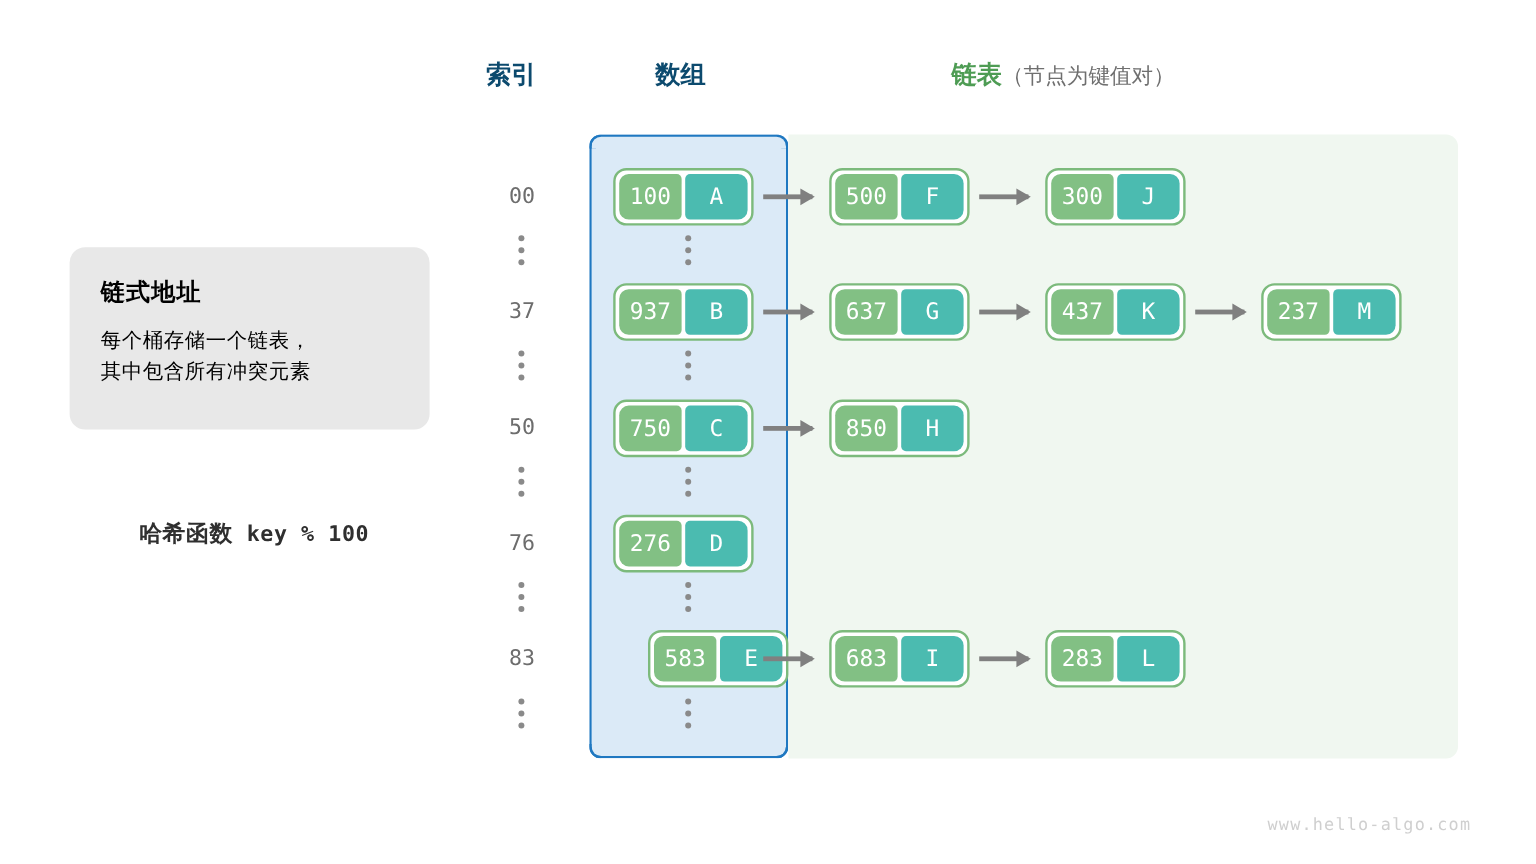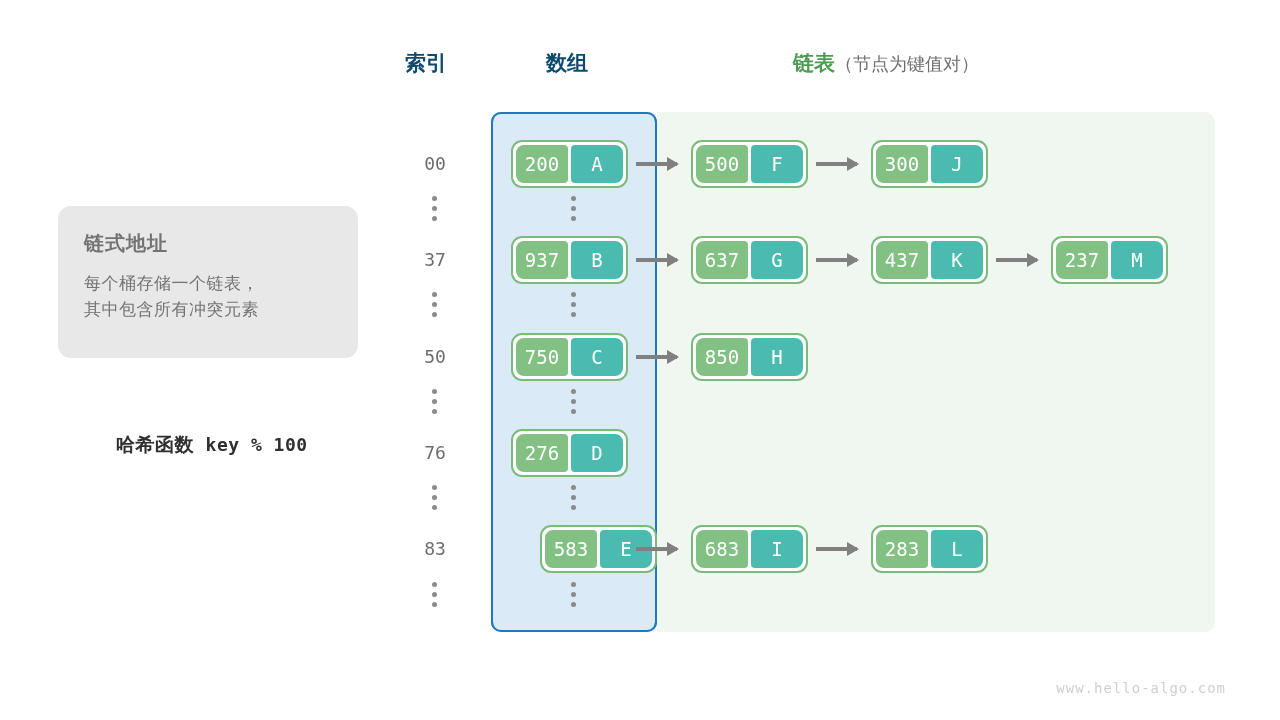--- a/index.html
+++ b/index.html
@@ -26,24 +26,24 @@
   #head-list .sub { color: #6f6f6f; font-weight: normal; font-size: 18px; }
 
   
   #info-card {
     position: absolute; left: 58px; top: 206px;
     width: 300px; height: 152px;
     background: #e8e8e8; border-radius: 13px;
     padding: 24px 0 0 26px;
   }
   #info-card-title {
-    font-size: 20px; font-weight: bold; color: #737373;
+    font-size: 20px; font-weight: bold; color: #000000;
     margin-bottom: 14px; letter-spacing: 1px;
   }
-  .info-line { font-size: 17px; color: #737373; line-height: 26px; letter-spacing: .5px; }
+  .info-line { font-size: 17px; color: #000000; line-height: 26px; letter-spacing: .5px; }
 
   #hash-block { position: absolute; left: 84px; top: 432px; width: 330px; }
   #hash-title {
     font-size: 19px; font-weight: bold; color: #2f2f2f;
     white-space: nowrap; letter-spacing: .5px; margin-left: 32px;
   }
   #hash-title .mono {
     font-family: "DejaVu Sans Mono", "Liberation Mono", monospace;
     font-weight: bold; font-size: 18px;
   }
@@ -149,21 +149,21 @@
   </div>
 </div>
 
 <div id="array-panel"></div>
 <div id="list-panel"></div>
 
 <div id="rows-layer">
     <div class="row" style="top: 136px;">
       <div class="row-index">00</div>
       <div class="node" style="left: 511px;">
-        <div class="cell key">200</div>
+        <div class="cell key">100</div>
         <div class="cell value">A</div>
       </div>
       <div class="arrow" style="left: 636px; width: 41px;"></div>
       <div class="node" style="left: 691px;">
         <div class="cell key">500</div>
         <div class="cell value">F</div>
       </div>
       <div class="arrow" style="left: 816px; width: 41px;"></div>
       <div class="node" style="left: 871px;">
         <div class="cell key">300</div>

